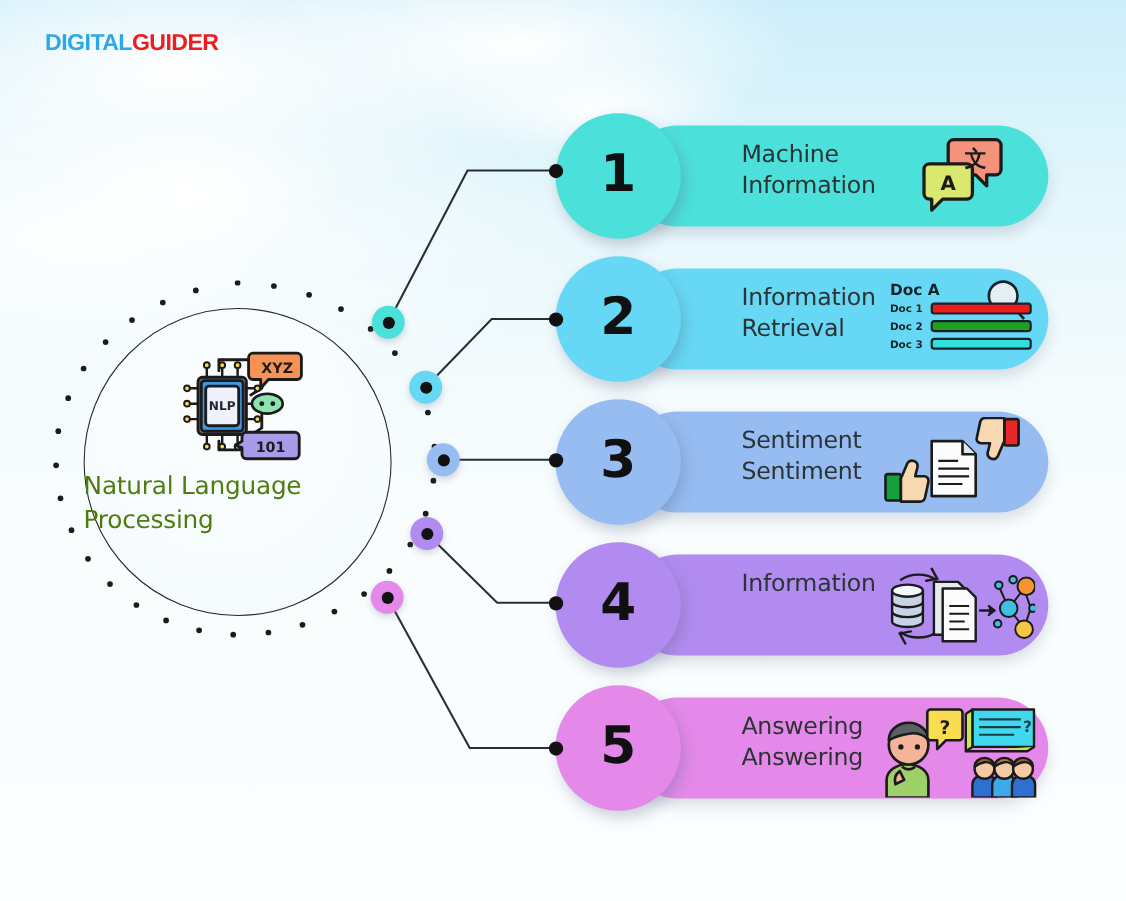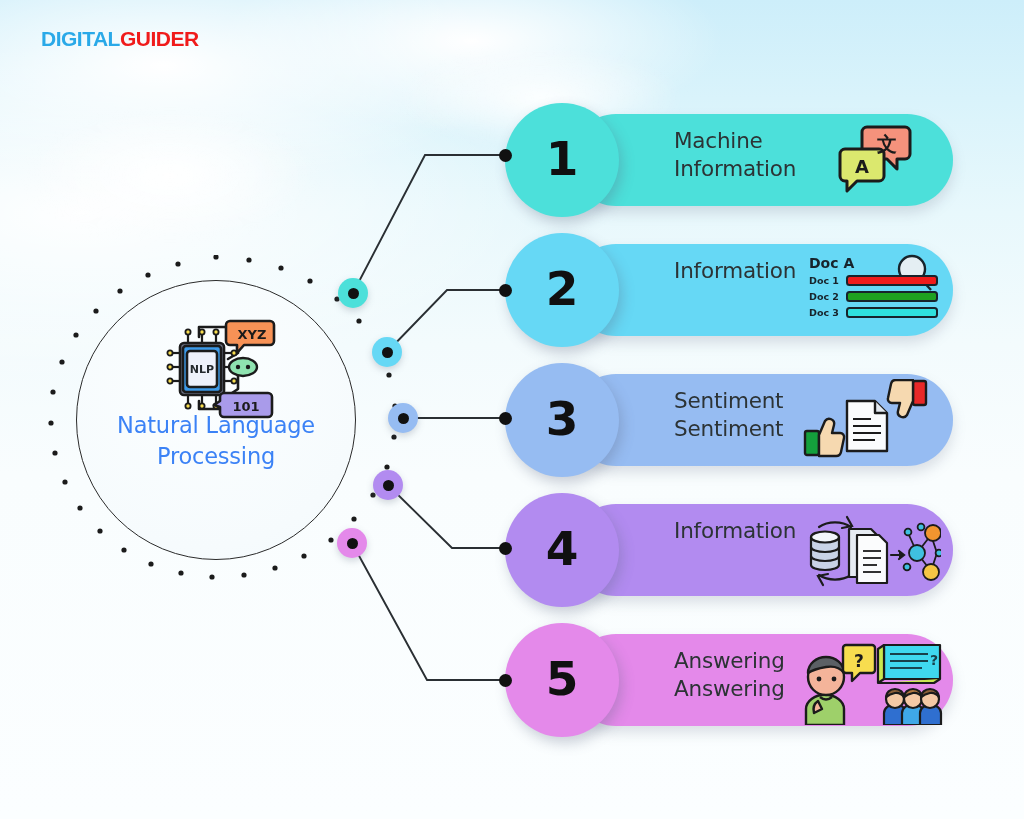--- a/index.html
+++ b/index.html
@@ -42,23 +42,23 @@
   
   #hub { position:absolute; left:48px; top:255px; width:360px; height:330px; }
   #hub-dots { position:absolute; left:0; top:0; width:360px; height:330px; }
   #hub-circle {
     position:absolute; left:28px; top:25px; width:280px; height:280px;
     border:1.6px solid #2b2b2b; border-radius:50%;
     background:radial-gradient(circle at 45% 38%, #fbfeff 0%, #f6fbfd 70%, #f2f9fc 100%);
   }
   #hub-icon { position:absolute; left:118px; top:60px; width:110px; height:110px; }
   #hub-label {
-    position:absolute; left:28px; top:155px; width:280px;
-    text-align:center; font-size:22.5px; line-height:31px;
-    color:#3b82f6; letter-spacing:-0.2px;
+    position:absolute; left:28px; top:172px; width:280px;
+    font-size:22.5px; line-height:31px;
+    color:#4d7c0f; letter-spacing:-0.2px;
     font-family:"DejaVu Sans", sans-serif;
   }
 
   
   #connectors { position:absolute; left:0; top:0; width:1024px; height:819px; }
 
   
   .row { position:absolute; height:116px; }
   .pill {
     position:absolute; left:65px; top:11px;
@@ -242,20 +242,21 @@
   </svg>
 </div>
 
 <div class="row" style="left:505px; top:233px;">
   <div class="pill" style="background:#66d8f5;"></div>
   <div class="bubble" style="background:#66d8f5;">
     <span class="bubble-num">2</span>
   </div>
   <div class="row-title">
     <div>Information</div>
+    <div>Retrieval</div>
   </div>
   <svg class="row-icon" style="left:302px; top:18px; width:132px; height:72px;" viewBox="0 0 132 72">
     <text x="2" y="17" font-family="DejaVu Sans, sans-serif" font-size="14" font-weight="bold" fill="#17232b">Doc A</text>
     <g stroke="#17232b" stroke-width="2.4" fill="none">
       <circle cx="105" cy="18" r="13" fill="#e4eef3"></circle>
       <line x1="114" y1="28" x2="124" y2="39"></line>
     </g>
     <text x="2" y="33" font-family="DejaVu Sans, sans-serif" font-size="9.5" font-weight="bold" fill="#17232b">Doc 1</text>
     <rect x="40" y="25" width="90" height="9" rx="2.5" fill="#ef1b1b" stroke="#17232b" stroke-width="2"></rect>
     <text x="2" y="49" font-family="DejaVu Sans, sans-serif" font-size="9.5" font-weight="bold" fill="#17232b">Doc 2</text>

